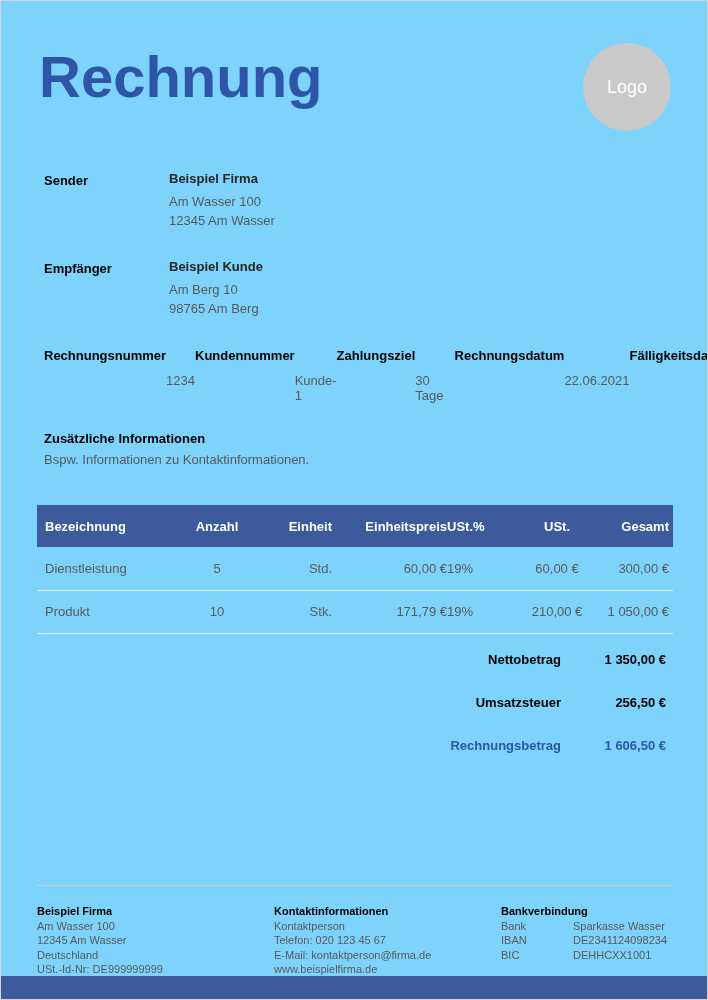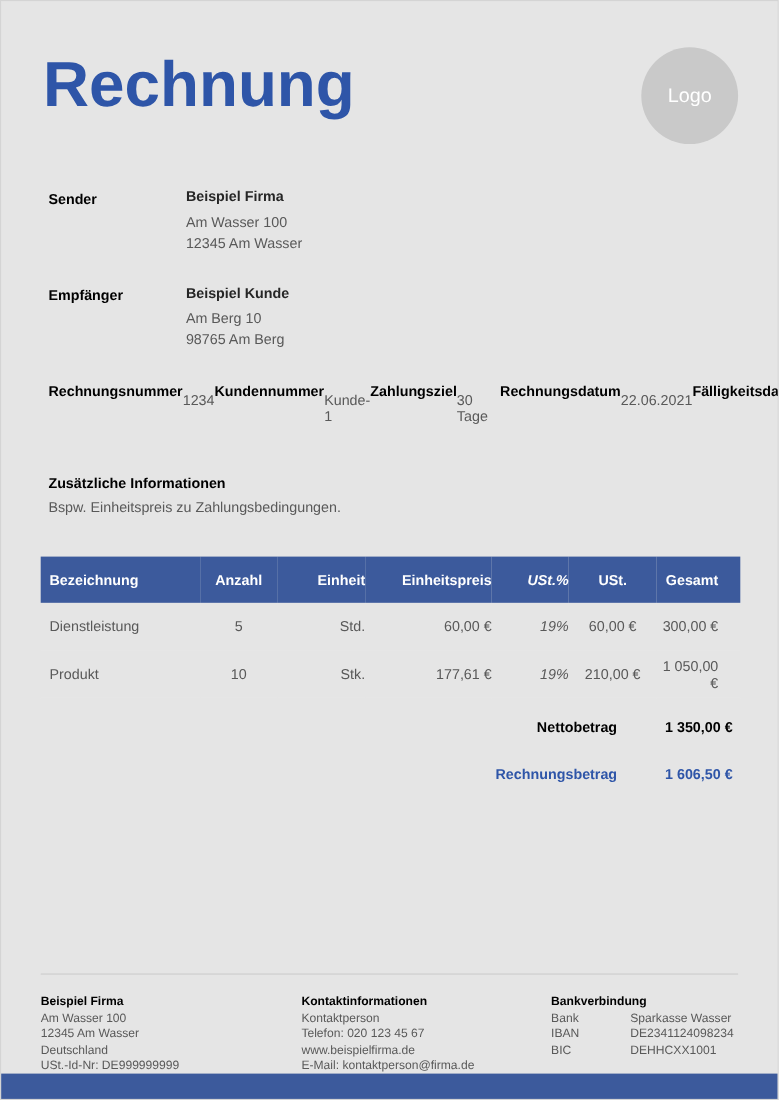--- a/index.html
+++ b/index.html
@@ -1,20 +1,20 @@
 <!DOCTYPE html>
 <html><head>
 <meta charset="utf-8">
 <style>
   * { margin:0; padding:0; box-sizing:border-box; }
   html,body { background:#ffffff; }
   body { width:708px; height:1000px; font-family:"Liberation Sans","DejaVu Sans",sans-serif; }
   .page {
     position:relative; width:708px; height:1000px;
-    background:#e5e5e5; border:1px solid #d4d4d4; overflow:hidden;
+    background:#7dd3fc; border:1px solid #d4d4d4; overflow:hidden;
   }
   .content { padding:0 36px; }
 
   
   .header { position:relative; padding-top:44px; height:124px; }
   .invoice-title {
     font-size:58px; font-weight:bold; color:#2e55a8; line-height:1.1; letter-spacing:0;
     padding-left:2px;
   }
   .logo-circle {
@@ -32,45 +32,45 @@
 
   
   .meta-row { display:flex; margin-top:30px; padding-left:7px; }
   .meta-field { display:flex; flex-direction:row; }
   .meta-field:nth-child(1) { flex:0 0 125px; }
   .meta-field:nth-child(2) { flex:0 0 128px; }
   .meta-field:nth-child(3) { flex:0 0 118px; }
   .meta-field:nth-child(4) { flex:0 0 129px; }
   .meta-field:nth-child(5) { flex:1; }
   .meta-label { font-size:13px; font-weight:bold; color:#000; }
-  .meta-value { font-size:13px; color:#595959; margin-top:8px; }
+  .meta-value { font-size:13px; color:#595959; margin-top:25px; }
   .meta-value.strong { color:#000; font-weight:bold; }
 
   
-  .extra-info { margin-top:46px; padding-left:7px; }
+  .extra-info { margin-top:28px; padding-left:7px; }
   .extra-info .label { font-size:13px; font-weight:bold; color:#000; }
   .extra-info .text { font-size:13px; color:#595959; margin-top:6px; }
 
   
   table.items { width:100%; border-collapse:collapse; margin-top:38px; table-layout:fixed; }
   table.items th {
     background:#3c5a9c; color:#ffffff; font-size:13px; font-weight:bold;
     height:42px; vertical-align:middle;
   }
   table.items td {
     font-size:13px; color:#595959; height:43px; vertical-align:middle;
     border-bottom:1px solid #e6e6e6;
   }
   .col-desc  { width:145px; text-align:left; padding-left:8px; }
   .col-qty   { width:70px;  text-align:center; }
   .col-unit  { width:80px;  text-align:right; }
   .col-price { width:115px; text-align:right; }
-  .col-vatp  { width:70px;  text-align:right;font-style:italic; }
+  .col-vatp  { width:70px;  text-align:left; }
   .col-vat   { width:80px;  text-align:center; }
-  .col-total { width:76px;  text-align:right; padding-right:20px; }
+  .col-total { width:76px;  text-align:right; padding-right:4px; }
 
   
   .totals { margin-top:4px; }
   .totals-row { display:flex; justify-content:flex-end; align-items:center; height:43px; padding-right:5px; }
   .totals-label { font-size:13px; font-weight:bold; color:#000; text-align:right; }
   .totals-value { font-size:13px; font-weight:bold; color:#000; min-width:105px; text-align:right; }
   .totals-row.gross .totals-label, .totals-row.gross .totals-value { color:#2e55a8; }
 
   
   .footer { position:absolute; left:36px; right:36px; top:884px; border-top:1px solid #cccccc; padding-top:18px; }
@@ -138,21 +138,21 @@
         <span class="meta-value">22.06.2021</span>
       </div>
       <div class="meta-field">
         <span class="meta-label">Fälligkeitsdatum</span>
         <span class="meta-value strong">21.07.2021</span>
       </div>
     </div>
 
     <div class="extra-info">
       <div class="label">Zusätzliche Informationen</div>
-      <div class="text">Bspw. Einheitspreis zu Zahlungsbedingungen.</div>
+      <div class="text">Bspw. Informationen zu Kontaktinformationen.</div>
     </div>
 
     <table class="items">
       <thead>
         <tr>
           <th class="col-desc">Bezeichnung</th>
           <th class="col-qty">Anzahl</th>
           <th class="col-unit">Einheit</th>
           <th class="col-price">Einheitspreis</th>
           <th class="col-vatp">USt.%</th>
@@ -167,32 +167,36 @@
           <td class="col-unit">Std.</td>
           <td class="col-price">60,00 €</td>
           <td class="col-vatp">19%</td>
           <td class="col-vat">60,00 €</td>
           <td class="col-total">300,00 €</td>
         </tr>
         <tr>
           <td class="col-desc">Produkt</td>
           <td class="col-qty">10</td>
           <td class="col-unit">Stk.</td>
-          <td class="col-price">177,61 €</td>
+          <td class="col-price">171,79 €</td>
           <td class="col-vatp">19%</td>
           <td class="col-vat">210,00 €</td>
           <td class="col-total">1 050,00 €</td>
         </tr>
       </tbody>
     </table>
 
     <div class="totals">
       <div class="totals-row">
         <span class="totals-label">Nettobetrag</span>
         <span class="totals-value">1 350,00 €</span>
+      </div>
+      <div class="totals-row">
+        <span class="totals-label">Umsatzsteuer</span>
+        <span class="totals-value">256,50 €</span>
       </div>
       <div class="totals-row gross">
         <span class="totals-label">Rechnungsbetrag</span>
         <span class="totals-value">1 606,50 €</span>
       </div>
     </div>
 
   </div>
 
   <div class="footer">
@@ -201,22 +205,22 @@
         <div class="title">Beispiel Firma</div>
         <div>Am Wasser 100</div>
         <div>12345 Am Wasser</div>
         <div>Deutschland</div>
         <div>USt.-Id-Nr: DE999999999</div>
       </div>
       <div class="footer-col contact">
         <div class="title">Kontaktinformationen</div>
         <div>Kontaktperson</div>
         <div>Telefon: 020 123 45 67</div>
+        <div>E-Mail: kontaktperson@firma.de</div>
         <div>www.beispielfirma.de</div>
-        <div>E-Mail: kontaktperson@firma.de</div>
       </div>
       <div class="footer-col bank">
         <div class="title">Bankverbindung</div>
         <div class="bank-row">
           <span class="bank-label">Bank</span>
           <span>Sparkasse Wasser</span>
         </div>
         <div class="bank-row">
           <span class="bank-label">IBAN</span>
           <span>DE2341124098234</span>

